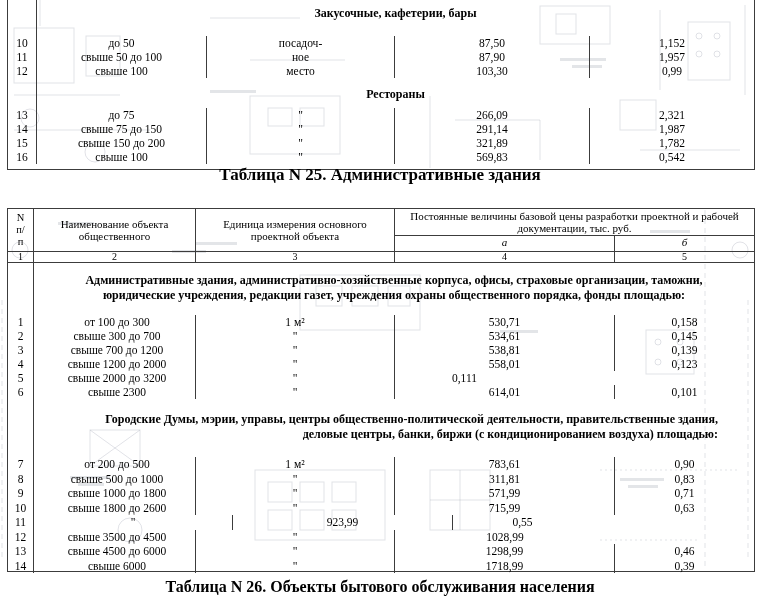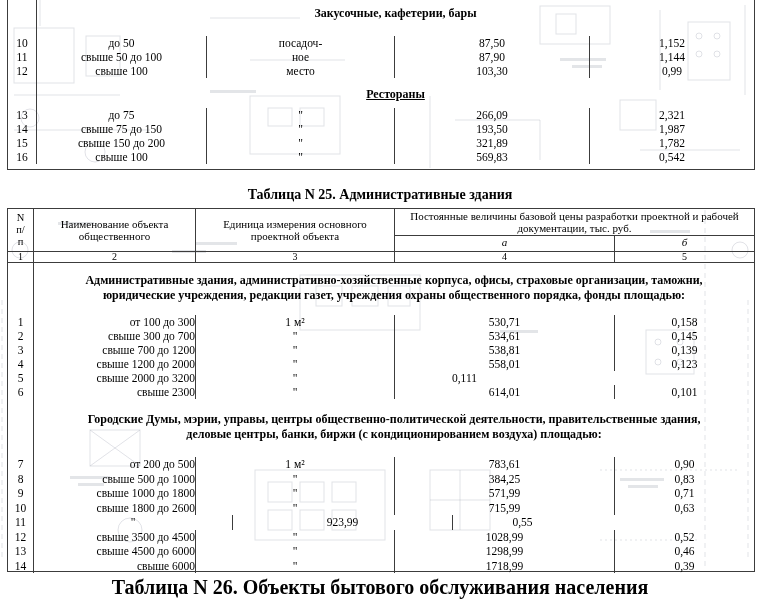--- a/index.html
+++ b/index.html
@@ -11,50 +11,50 @@
   }
   #wm{position:absolute;left:0;top:0;z-index:0;}
   .layer{position:absolute;left:0;top:0;width:760px;height:602px;z-index:1;}
   .t{position:absolute;box-sizing:border-box;border:1px solid #3c3c3c;background:transparent;}
   .tr{display:flex;}
   .td{box-sizing:border-box;border-right:1px solid #3c3c3c;text-align:center;overflow:hidden;white-space:nowrap;}
   .td:last-child{border-right:none;}
   
   .c1{width:29px;}.c2{width:170px;}.c3{width:188px;}.c4{width:195px;}.c5{width:164px;}
   
-  .d1{width:26px;}.d2{width:162px;text-align:right;padding-left:5px;}.d3{width:199px;}.d4{width:220px;}.d5{width:139px;}
+  .d1{width:26px;}.d2{width:162px;text-align:center;padding-left:5px;}.d3{width:199px;}.d4{width:220px;}.d5{width:139px;}
   .r14 .td{height:14px;line-height:14px;font-size:11.5px;}
   .r145 .td{height:14.5px;line-height:14.5px;font-size:11.5px;}
   .sec{display:flex;}
   .sec .merged{flex:1;font-weight:bold;font-size:12px;text-align:center;line-height:15px;box-sizing:border-box;}
   #ut{left:7px;top:0;width:748px;height:170px;border-top:none;}
   #ut .sec1{height:36px;}
   #ut .sec1 .merged{padding-top:6px;}
-  #ut .sec2{height:30px;text-decoration:underline;}
+  #ut .sec2{height:30px;}
   #ut .sec2 .merged{padding-top:9px;}
   #t25{left:7px;top:208px;width:748px;height:364px;}
   .hdr{display:flex;height:42px;font-size:11px;line-height:12.5px;}
   .hcell{box-sizing:border-box;border-right:1px solid #3c3c3c;display:flex;align-items:center;justify-content:center;text-align:center;white-space:normal;}
   .hc1{width:26px;white-space:pre-line;line-height:12px;font-size:10.5px;}
   .hc2{width:162px;padding:0 8px;}
   .hc3{width:199px;padding:0 10px;}
   .hwrap{flex:1;display:flex;flex-direction:column;}
   .hprice{height:27px;border-bottom:1px solid #3c3c3c;box-sizing:border-box;display:flex;align-items:center;justify-content:center;text-align:center;padding:0 14px;white-space:normal;line-height:12.5px;}
   .hsub{display:flex;flex:1;}
   .hsa{width:220px;box-sizing:border-box;border-right:1px solid #3c3c3c;text-align:center;font-style:italic;font-size:11px;line-height:13px;}
   .hsb{flex:1;text-align:center;font-style:italic;font-size:11px;line-height:13px;}
   .nums{height:10px;border-top:1px solid #3c3c3c;border-bottom:1px solid #3c3c3c;box-sizing:content-box;}
   .nums .td{height:10px;line-height:9px;font-size:10px;}
   #t25 .secA{height:52px;}
   #t25 .secA .merged{padding:10px 30px 0 30px;}
   #t25 .secB{height:58px;}
-  #t25 .secB .merged{padding:13px 36px 0 36px;}
+  #t25 .secB .merged{padding:13px 36px 0 36px;text-align:right;}
   .title{position:absolute;left:0;width:760px;text-align:center;font-weight:bold;z-index:1;}
-  #title25{top:185px;font-size:14px;line-height:20px;}
-  #title26{top:576px;font-size:20px;line-height:22px;}
+  #title25{top:165px;font-size:17px;line-height:20px;}
+  #title26{top:576px;font-size:16px;line-height:22px;}
 </style>
 </head>
 <body>
 
 <svg id="wm" width="760" height="602" viewBox="0 0 760 602">
   <g stroke="#9aa0ae" stroke-opacity="0.30" fill="none" stroke-width="1">
     <rect x="14" y="28" width="60" height="55"></rect>
     <rect x="86" y="36" width="34" height="40"></rect>
     <circle cx="30" cy="118" r="9"></circle>
     <path d="M14 95 L120 95 M40 0 L40 26 M14 130 L150 130"></path>
@@ -127,21 +127,21 @@
         <div class="td c2">до 50</div>
         <div class="td c3">посадоч-</div>
         <div class="td c4">87,50</div>
         <div class="td c5">1,152</div>
       </div>
     <div class="tr r14">
         <div class="td c1">11</div>
         <div class="td c2">свыше 50 до 100</div>
         <div class="td c3">ное</div>
         <div class="td c4">87,90</div>
-        <div class="td c5">1,144</div>
+        <div class="td c5">1,957</div>
       </div>
     <div class="tr r14">
         <div class="td c1">12</div>
         <div class="td c2">свыше 100</div>
         <div class="td c3">место</div>
         <div class="td c4">103,30</div>
         <div class="td c5">0,99</div>
       </div>
     <div class="sec sec2">
       <div class="td c1"></div>
@@ -151,21 +151,21 @@
         <div class="td c1">13</div>
         <div class="td c2">до 75</div>
         <div class="td c3">"</div>
         <div class="td c4">266,09</div>
         <div class="td c5">2,321</div>
       </div>
     <div class="tr r14">
         <div class="td c1">14</div>
         <div class="td c2">свыше 75 до 150</div>
         <div class="td c3">"</div>
-        <div class="td c4">193,50</div>
+        <div class="td c4">291,14</div>
         <div class="td c5">1,987</div>
       </div>
     <div class="tr r14">
         <div class="td c1">15</div>
         <div class="td c2">свыше 150 до 200</div>
         <div class="td c3">"</div>
         <div class="td c4">321,89</div>
         <div class="td c5">1,782</div>
       </div>
     <div class="tr r14">
@@ -254,21 +254,21 @@
         <div class="td d1">7</div>
         <div class="td d2">от 200 до 500</div>
         <div class="td d3">1 м²</div>
         <div class="td d4">783,61</div>
         <div class="td d5">0,90</div>
       </div>
     <div class="tr r145">
         <div class="td d1">8</div>
         <div class="td d2">свыше 500 до 1000</div>
         <div class="td d3">"</div>
-        <div class="td d4">384,25</div>
+        <div class="td d4">311,81</div>
         <div class="td d5">0,83</div>
       </div>
     <div class="tr r145">
         <div class="td d1">9</div>
         <div class="td d2">свыше 1000 до 1800</div>
         <div class="td d3">"</div>
         <div class="td d4">571,99</div>
         <div class="td d5">0,71</div>
       </div>
     <div class="tr r145">
@@ -282,21 +282,20 @@
         <div class="td d1">11</div>
         <div class="td d3">"</div>
         <div class="td d4">923,99</div>
         <div class="td d5">0,55</div>
       </div>
     <div class="tr r145">
         <div class="td d1">12</div>
         <div class="td d2">свыше 3500 до 4500</div>
         <div class="td d3">"</div>
         <div class="td d4">1028,99</div>
-        <div class="td d5">0,52</div>
       </div>
     <div class="tr r145">
         <div class="td d1">13</div>
         <div class="td d2">свыше 4500 до 6000</div>
         <div class="td d3">"</div>
         <div class="td d4">1298,99</div>
         <div class="td d5">0,46</div>
       </div>
     <div class="tr r145">
         <div class="td d1">14</div>

